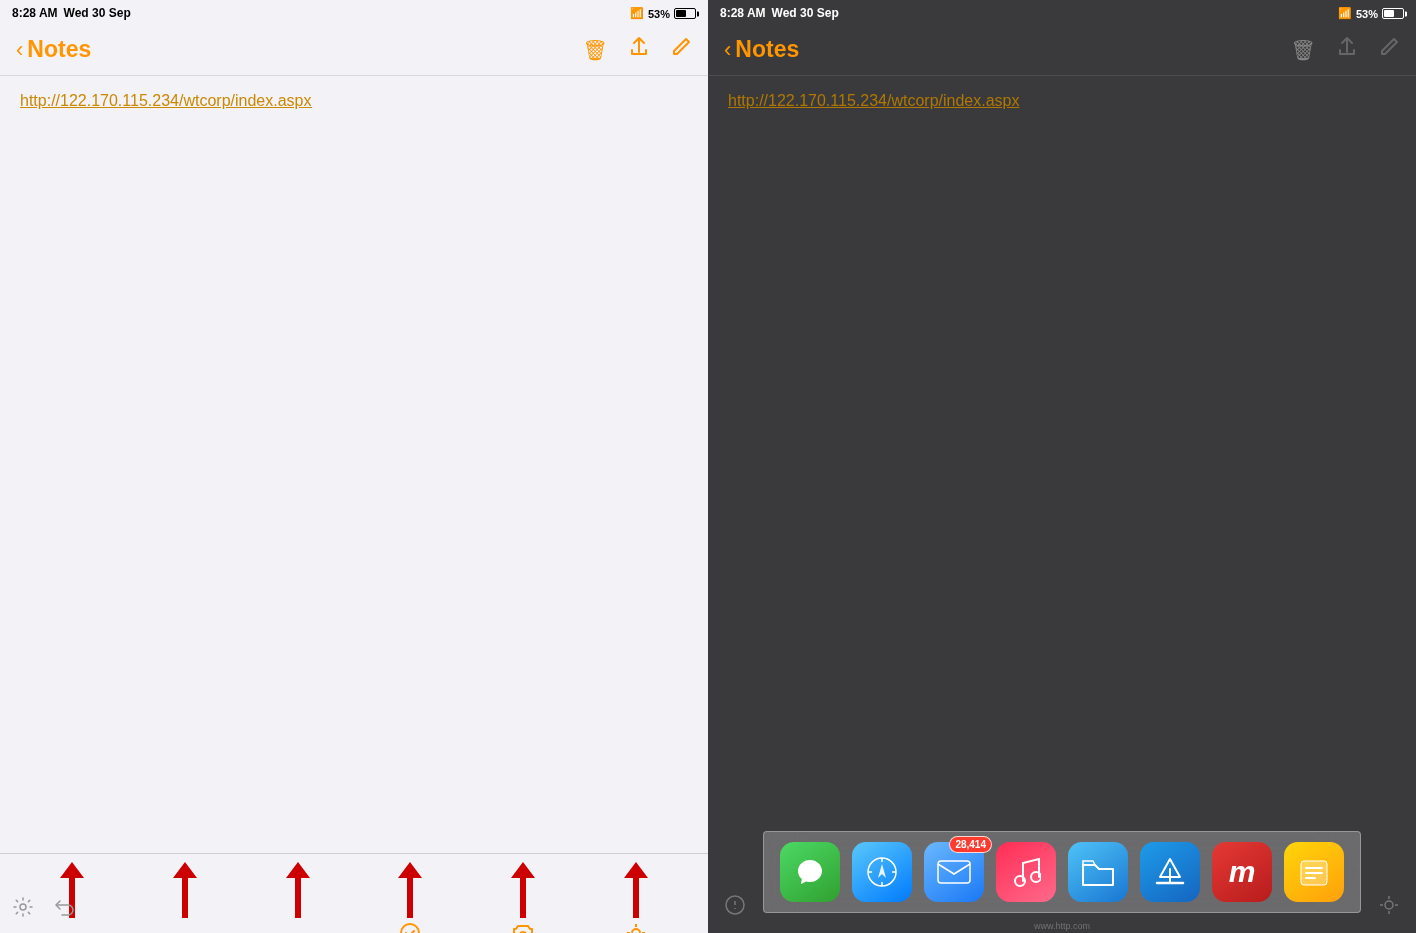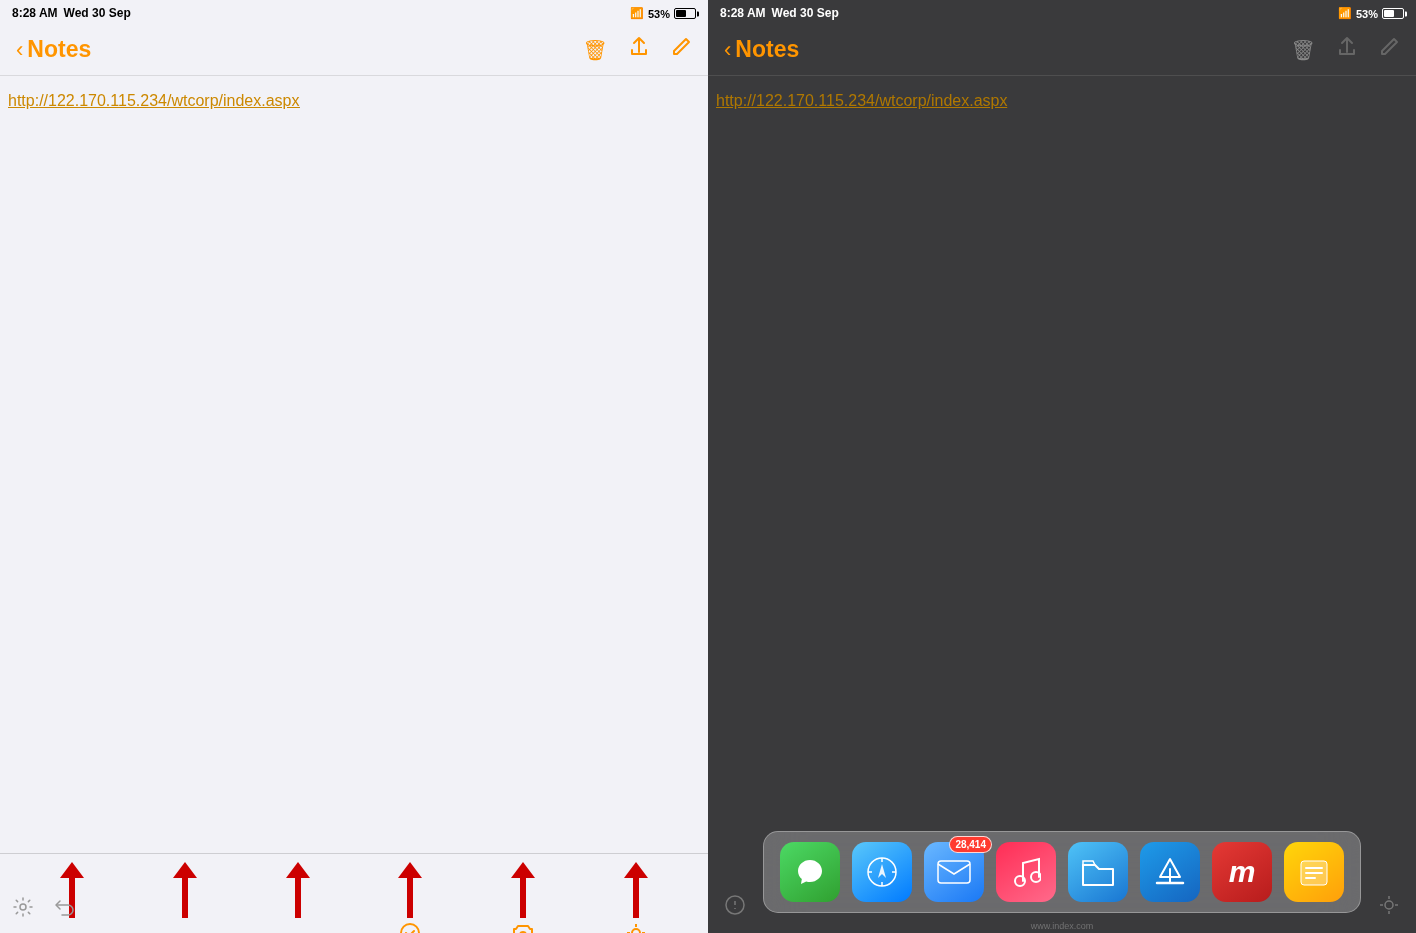--- a/index.html
+++ b/index.html
@@ -140,21 +140,21 @@
       font-size: 20px;
       cursor: pointer;
     }
 
     .nav-icon.light { color: #ff9500; }
     .nav-icon.dark { color: #888; }
 
     
     .note-content {
       flex: 1;
-      padding: 16px 8px;
+      padding: 16px 20px;
       overflow: hidden;
       text-decoration: underline;
     }
 
     .note-link {
       font-size: 16px;
       color: #cc8800;
       text-decoration: underline;
       cursor: pointer;
     }
@@ -208,21 +208,21 @@
     }
 
     
     .dock {
       position: absolute;
       bottom: 20px;
       left: 50%;
       transform: translateX(-50%);
       background: rgba(255,255,255,0.25);
       backdrop-filter: blur(20px);
-      border-radius: 15px;
+      border-radius: 4px;
       padding: 10px 16px;
       display: flex;
       align-items: center;
       gap: 12px;
       border: 1px solid rgba(255,255,255,0.3);
     }
 
     .dock-icon {
       width: 60px;
       height: 60px;
@@ -549,14 +549,14 @@
       <svg width="22" height="22" viewBox="0 0 22 22" fill="none" stroke="#777" stroke-width="1.5">
         <circle cx="11" cy="11" r="4"></circle>
         <line x1="11" y1="2" x2="11" y2="5"></line>
         <line x1="11" y1="17" x2="11" y2="20"></line>
         <line x1="2" y1="11" x2="5" y2="11"></line>
         <line x1="17" y1="11" x2="20" y2="11"></line>
       </svg>
     </span>
   </div>
 
-  <div class="watermark">www.index.com</div>
+  <div class="watermark">www.http.com</div>
 </div>
 
 </body></html>

